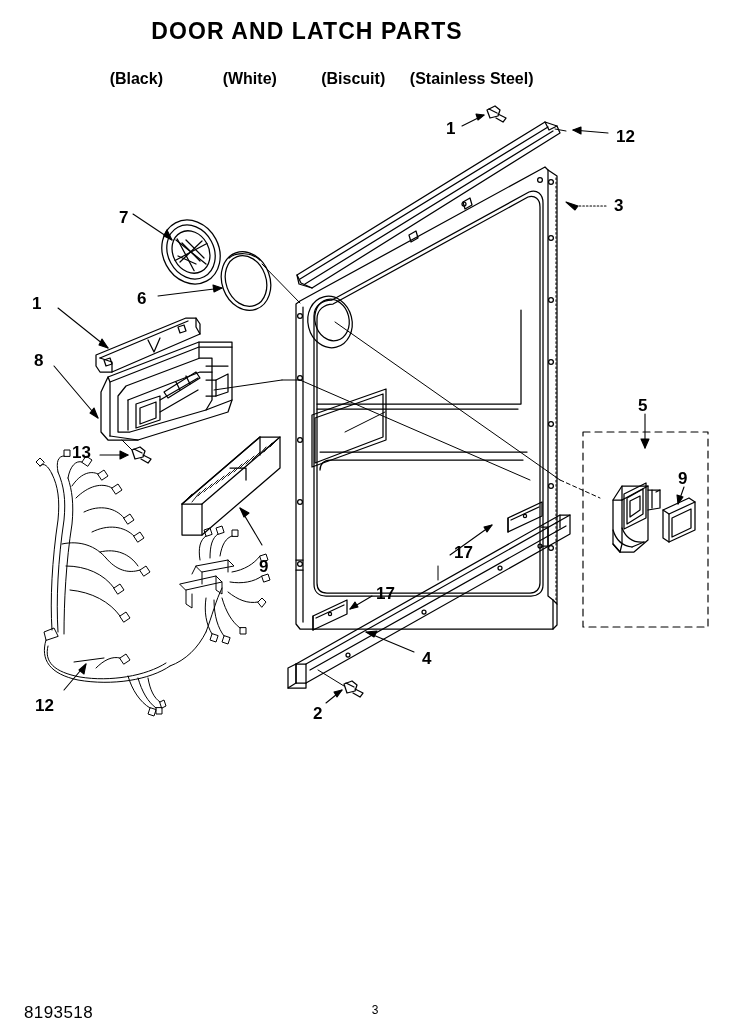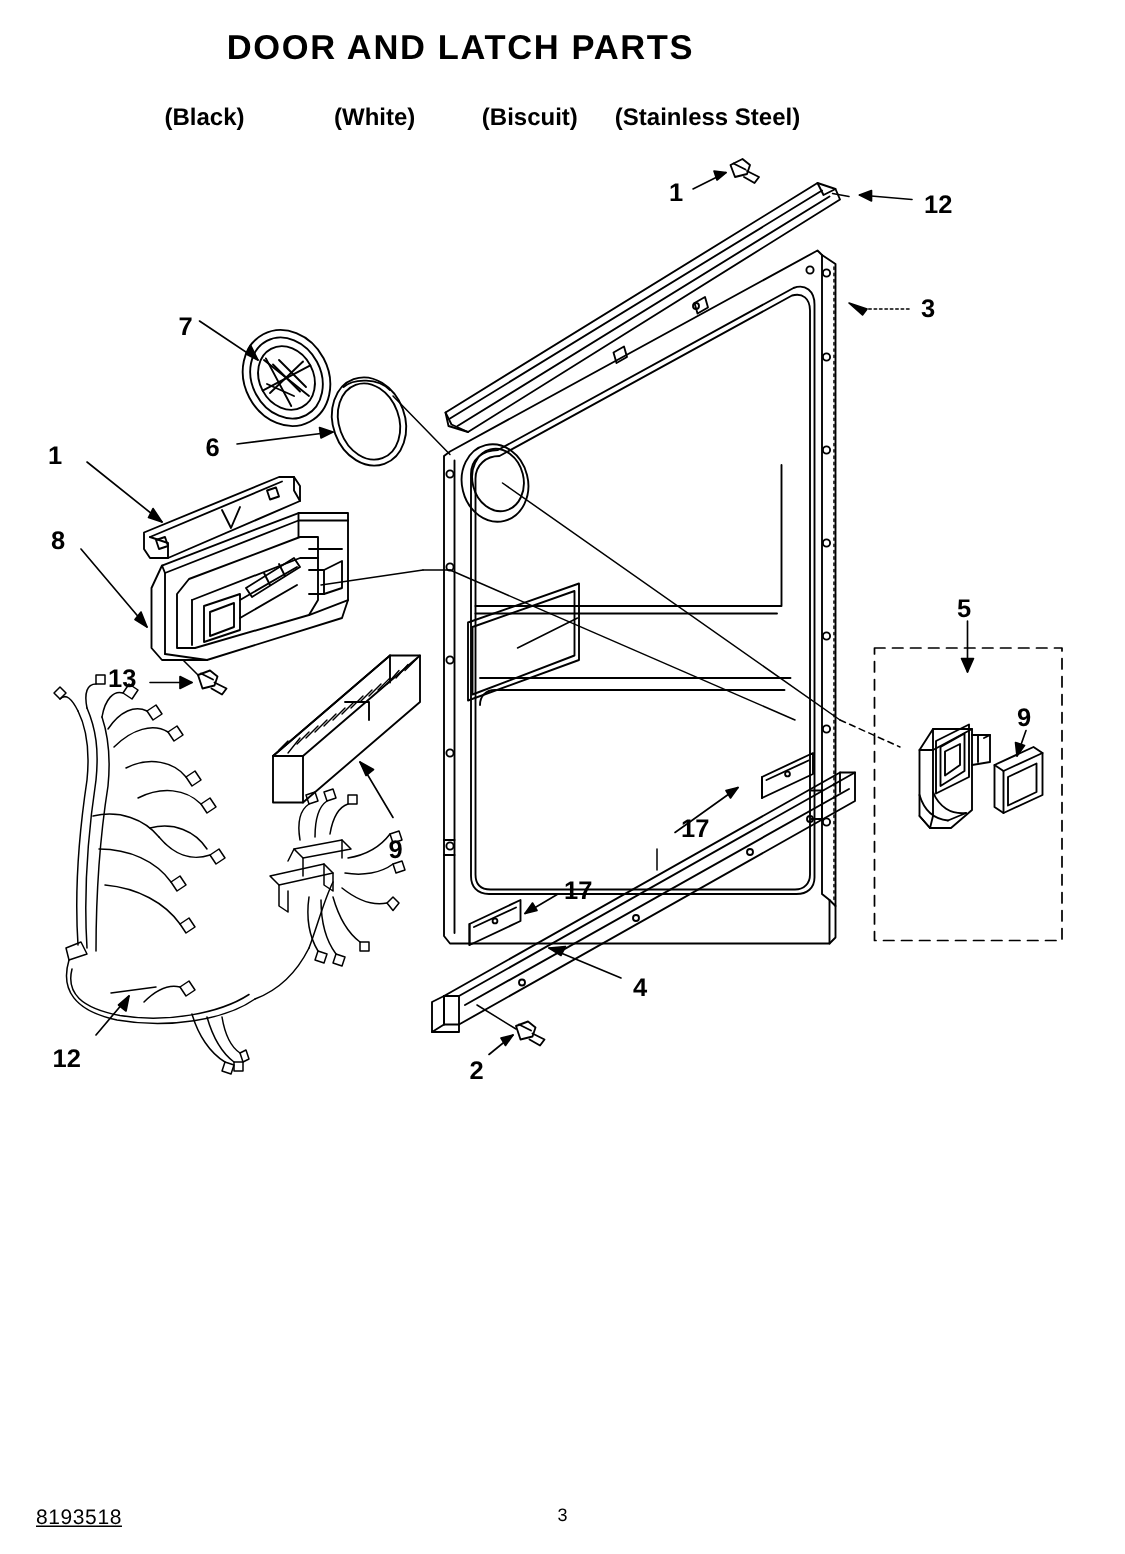--- a/index.html
+++ b/index.html
@@ -7,21 +7,21 @@
        font-family:"Liberation Sans",sans-serif;color:#000;}
   #page{position:absolute;inset:0;width:750px;height:1036px;overflow:hidden;background:#fff;}
 
   .hdr{position:absolute;left:0;width:614px;text-align:center;}
   #title{top:18px;font-size:23px;font-weight:bold;letter-spacing:1.1px;}
   #models{top:50px;font-size:12.5px;font-weight:bold;letter-spacing:-0.1px;}
   #colorrow{top:70px;font-size:16px;font-weight:bold;}
   #colorrow span{display:inline-block;}
   .c1{width:118px;}.c2{width:100px;}.c3{width:98px;}.c4{width:130px;}
 
-  #fignum{position:absolute;left:24px;top:1003px;font-size:14px;letter-spacing:.4px;text-decoration:underline;}
+  #fignum{position:absolute;left:24px;top:1003px;font-size:17px;letter-spacing:.4px;}
   #pagenum{position:absolute;left:0;top:1003px;width:750px;text-align:center;font-size:12px;}
 
   #art{position:absolute;left:0;top:0;width:750px;height:1036px;}
   #art svg{display:block;width:750px;height:1036px;}
 
   .callout{position:absolute;font-size:17px;font-weight:bold;font-family:"Liberation Sans",sans-serif;
            line-height:1;white-space:nowrap;}
 </style>
 </head>
 <body>

